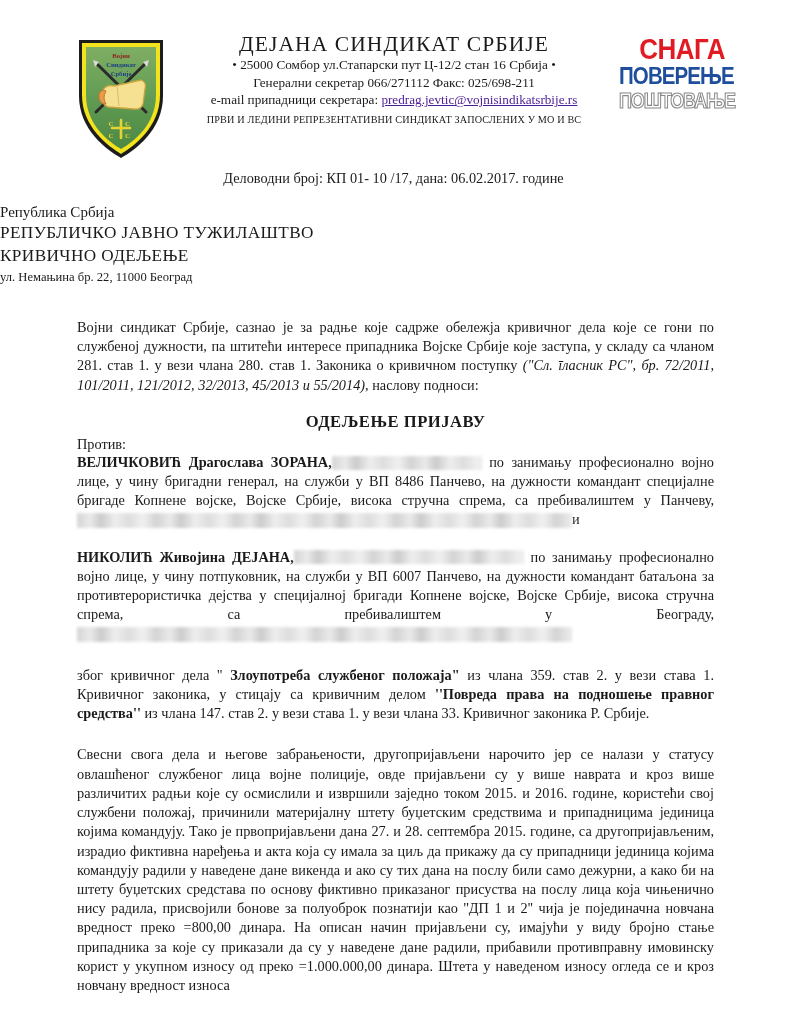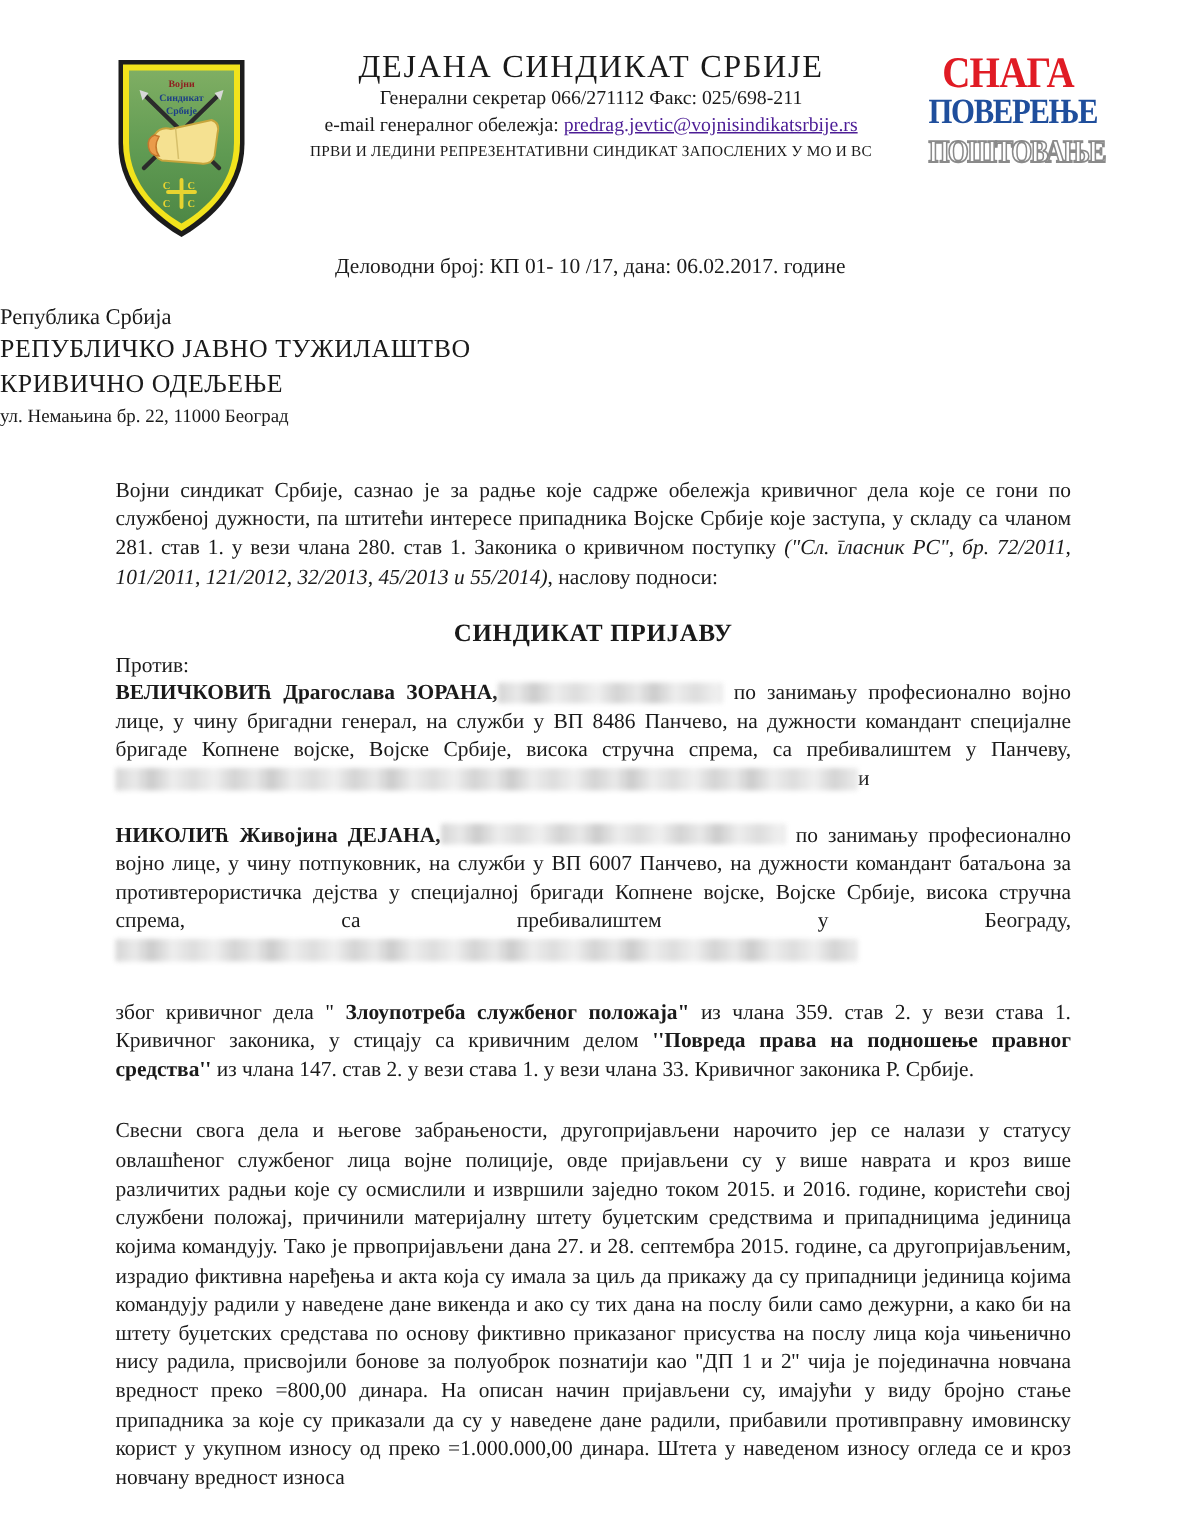--- a/index.html
+++ b/index.html
@@ -67,23 +67,23 @@
     font-size: 10.2px;
     letter-spacing: 0.15px;
     margin-top: 5px;
     white-space: nowrap;
     text-align: center;
   }
 
   .slogan {
     width: 106px;
     flex: 0 0 106px;
-    text-align: center;
+    text-align: right;
     margin-top: 6px;
-    font-family: Liberation Serif, serif;
+    font-family: Liberation Sans, sans-serif;
     font-weight: bold;
   }
   .slogan .s1 {
     font-size: 26px;
     color: #e01b24;
     letter-spacing: -0.5px;
     line-height: 1.0;
     transform: scaleY(1.12);
   }
   .slogan .s2 {
@@ -222,23 +222,24 @@
         </g>
         <g fill="#1d3f86" font-family="serif" font-size="6.6" font-weight="bold" text-anchor="middle">
           <text x="48" y="33">Синдикат</text>
           <text x="48" y="42">Србије</text>
         </g>
       </svg>
     </div>
 
     <div class="head-center">
       <div class="org-name">ДЕЈАНА СИНДИКАТ СРБИЈЕ</div>
+      <div class="head-line">• 25000 Сомбор ул.Стапарски пут Ц-12/2 стан 16 Србија •</div>
       <div class="head-line">Генерални секретар 066/271112 Факс: 025/698-211</div>
       <div class="head-line email">
-        <span>e-mail генералног обележја:</span>
+        <span>e-mail припадници секретара:</span>
         <span class="mail">predrag.jevtic@vojnisindikatsrbije.rs</span>
       </div>
       <div class="head-sub">ПРВИ И ЛЕДИНИ РЕПРЕЗЕНТАТИВНИ СИНДИКАТ ЗАПОСЛЕНИХ У МО И ВС</div>
     </div>
 
     <div class="slogan">
       <div class="s1">СНАГА</div>
       <div class="s2">ПОВЕРЕЊЕ</div>
       <div class="s3">ПОШТОВАЊЕ</div>
     </div>
@@ -250,21 +251,21 @@
     <div class="a1">Република Србија</div>
     <div class="a2">РЕПУБЛИЧКО ЈАВНО ТУЖИЛАШТВО</div>
     <div class="a3">КРИВИЧНО ОДЕЉЕЊЕ</div>
     <div class="a4">ул. Немањина бр. 22, 11000 Београд</div>
   </div>
 
   <div class="body-wrap">
 
     <p class="just"><span>Војни синдикат Србије, сазнао је за радње које садрже обележја кривичног дела које се гони по службеној дужности, па штитећи интересе припадника Војске Србије које заступа, у складу са чланом 281. став 1. у вези члана 280. став 1. Законика о кривичном поступку </span><span class="ital">("Сл. гласник РС", бр. 72/2011, 101/2011, 121/2012, 32/2013, 45/2013 и 55/2014)</span><span>, наслову подноси:</span></p>
 
-    <div class="doc-title">СИНДИКАТ ПРИЈАВУ</div>
+    <div class="doc-title">ОДЕЉЕЊЕ ПРИЈАВУ</div>
 
     <div class="against">Против:</div>
 
     <p class="just"><span class="bold">ВЕЛИЧКОВИЋ Драгослава ЗОРАНА,</span><span class="redact r1"></span><span> по занимању професионално војно лице, у чину бригадни генерал, на служби у ВП 8486 Панчево, на дужности командант специјалне бригаде Копнене војске, Војске Србије, висока стручна спрема, са пребивалиштем у Панчеву,</span><span class="redact r2"></span><span>и</span></p>
 
     <div class="gap-md"></div>
 
     <p class="just"><span class="bold">НИКОЛИЋ Живојина ДЕЈАНА,</span><span class="redact r4"></span><span> по занимању професионално војно лице, у чину потпуковник, на служби у ВП 6007 Панчево, на дужности командант батаљона за противтерористичка дејства у специјалној бригади Копнене војске, Војске Србије, висока стручна спрема, са пребивалиштем у Београду,</span><span class="redact r2"></span></p>
 
     <div class="gap-lg"></div>

